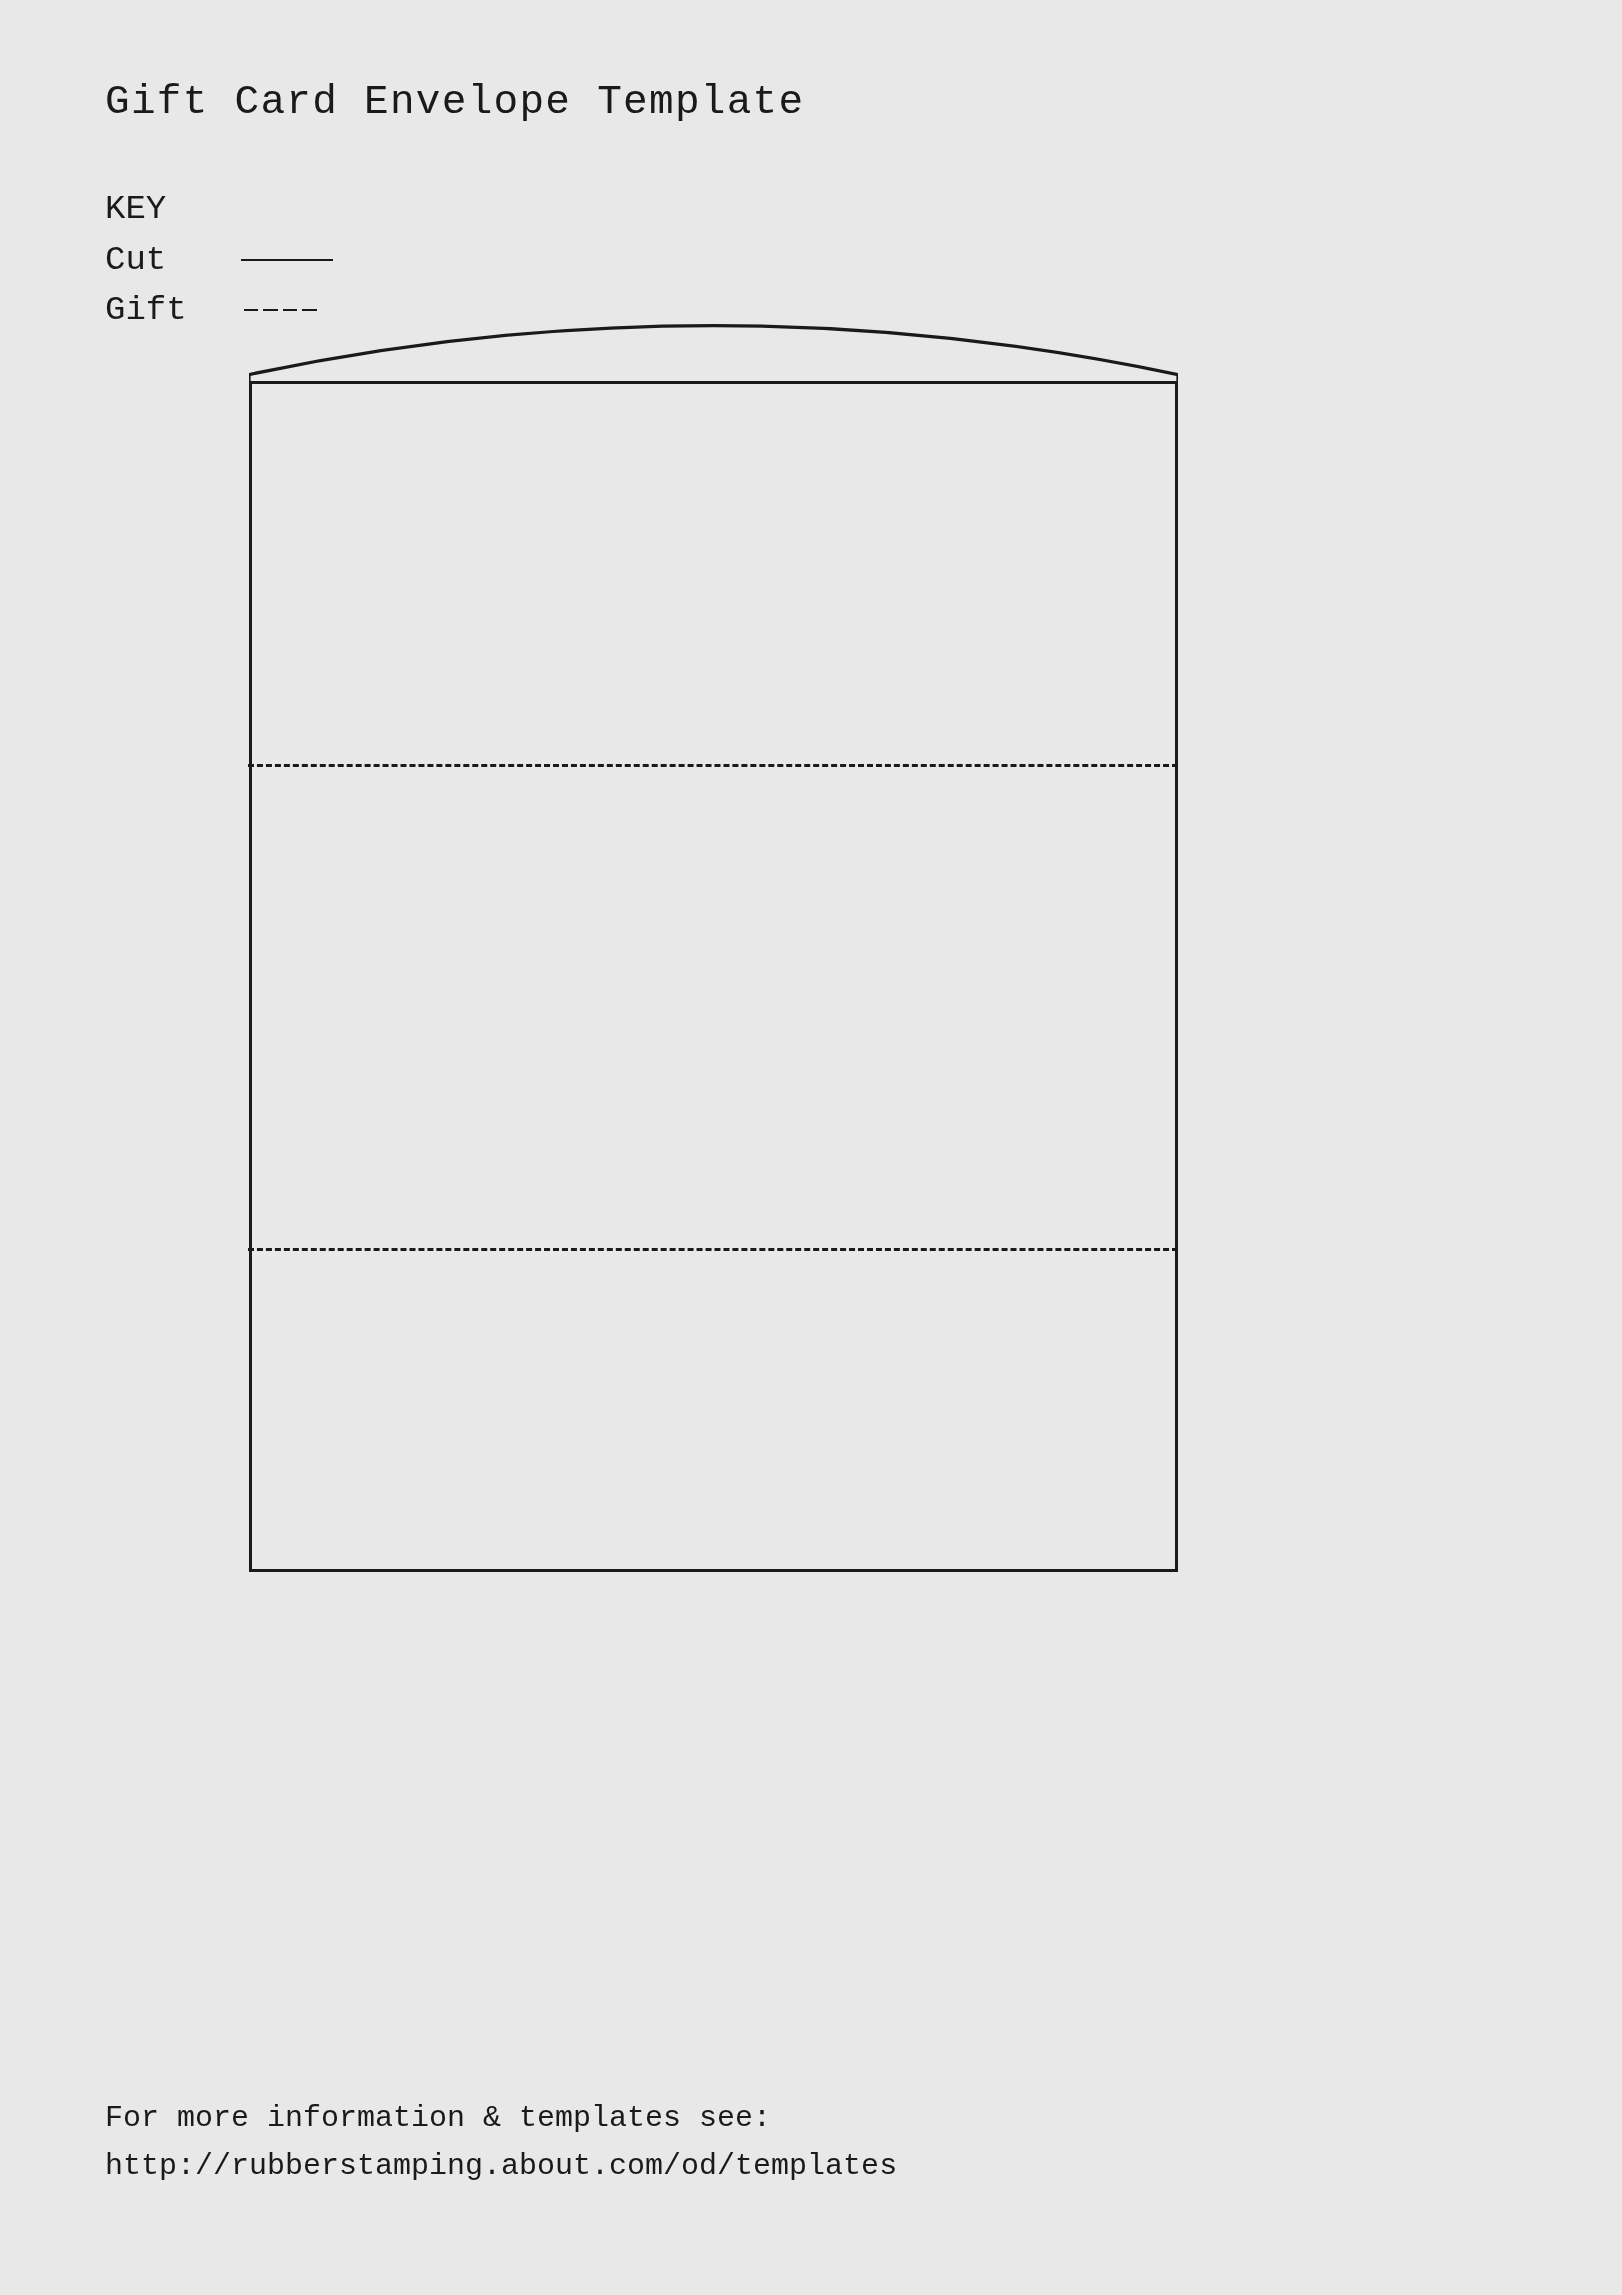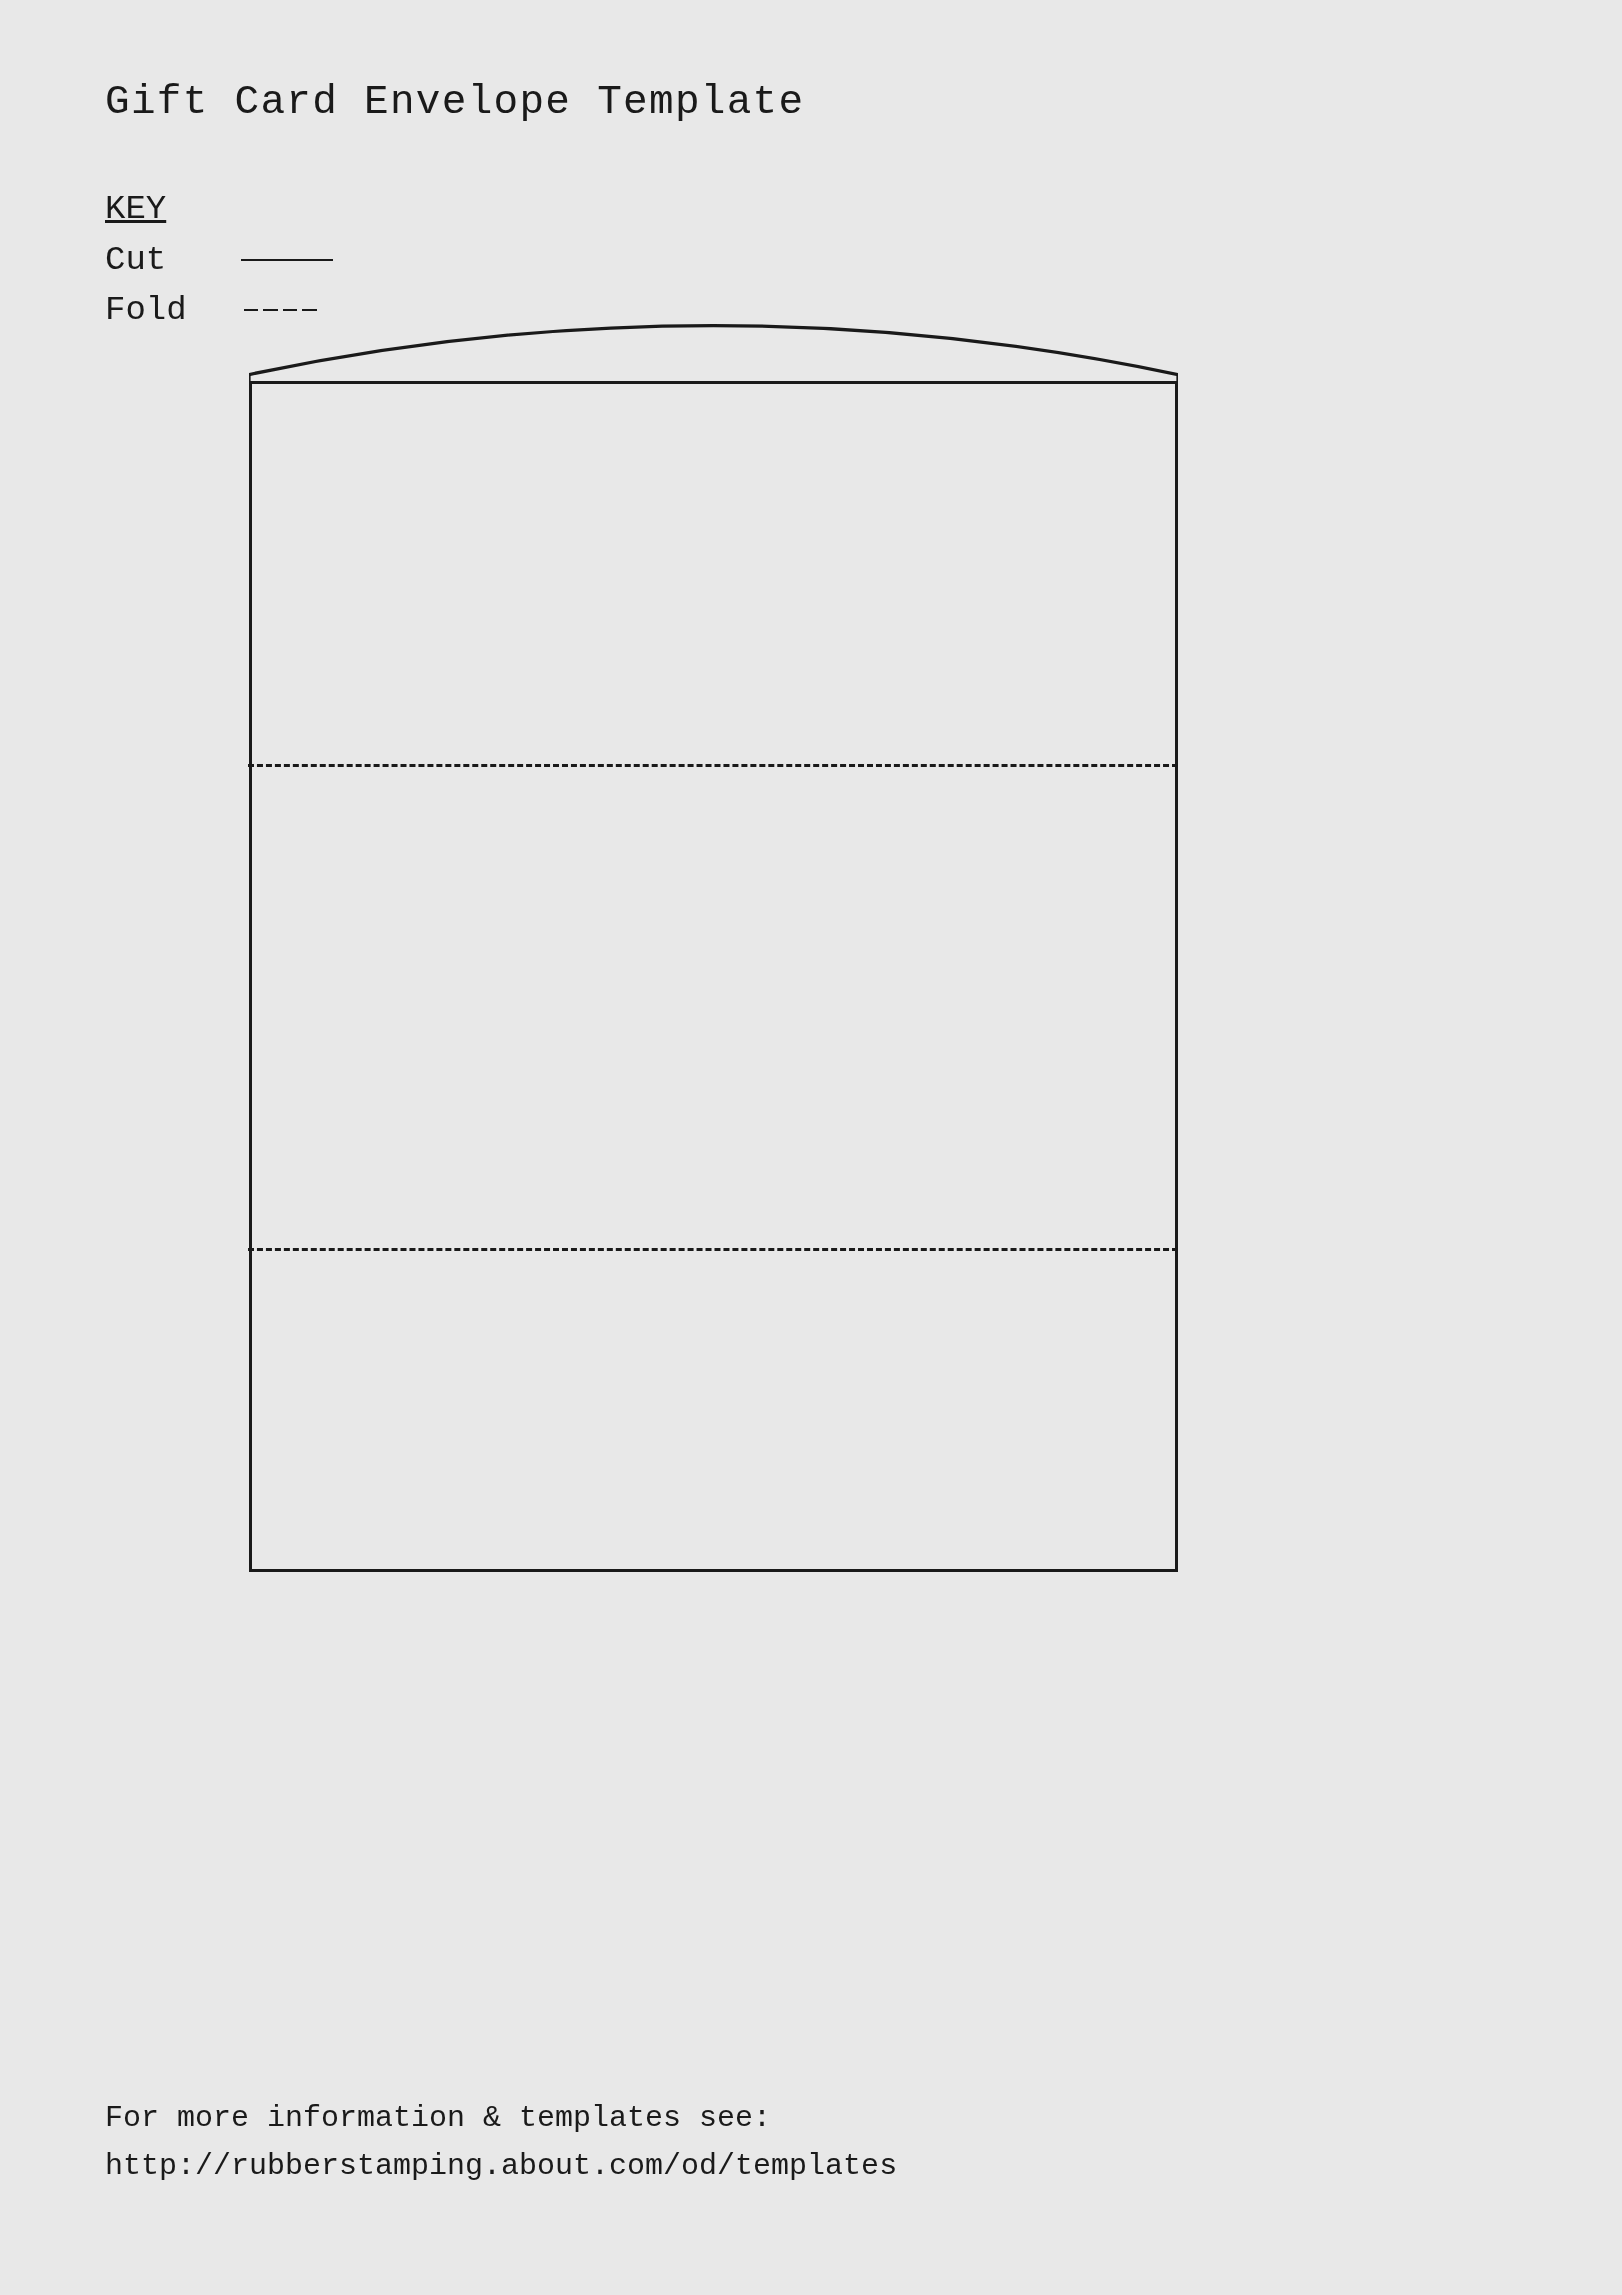--- a/index.html
+++ b/index.html
@@ -36,21 +36,20 @@
     .key-section {
       margin-bottom: 52px;
     }
 
     .key-label {
       font-family: 'Courier New', Courier, monospace;
       font-size: 34px;
       color: #1a1a1a;
       margin-bottom: 13px;
       font-weight: normal;
-      text-decoration: underline;
     }
 
     .key-item {
       display: flex;
       align-items: center;
       margin-bottom: 11.8px;
       gap: 44px;
     }
 
     .key-item-label {
@@ -154,21 +153,21 @@
 
   <div class="key-section">
     <div class="key-label">KEY</div>
 
     <div class="key-item">
       <span class="key-item-label">Cut</span>
       <span class="key-cut-line"></span>
     </div>
 
     <div class="key-item">
-      <span class="key-item-label">Fold</span>
+      <span class="key-item-label">Gift</span>
       <span class="key-fold-line">
         <span class="key-fold-dash"></span>
         <span class="key-fold-dash"></span>
         <span class="key-fold-dash"></span>
         <span class="key-fold-dash"></span>
       </span>
     </div>
   </div>
 
   <div class="envelope-container">

